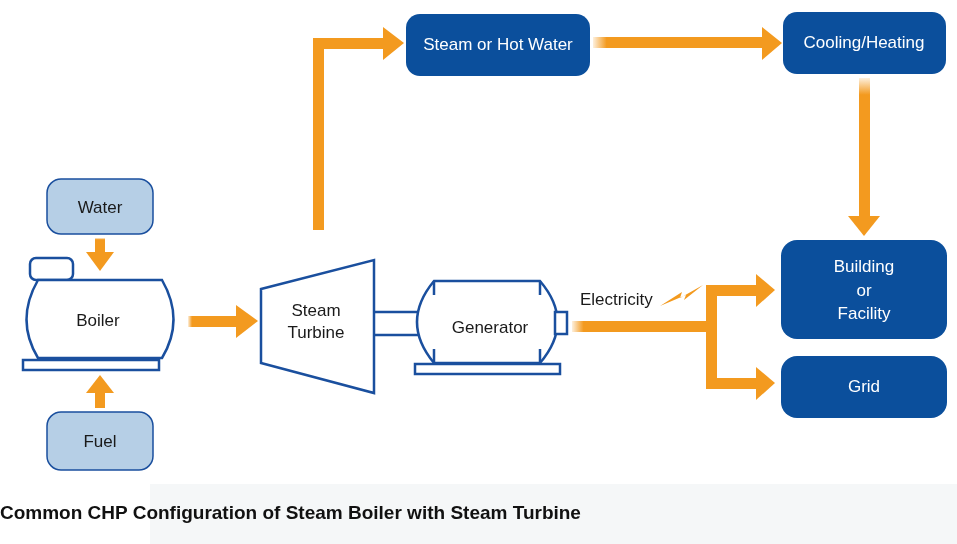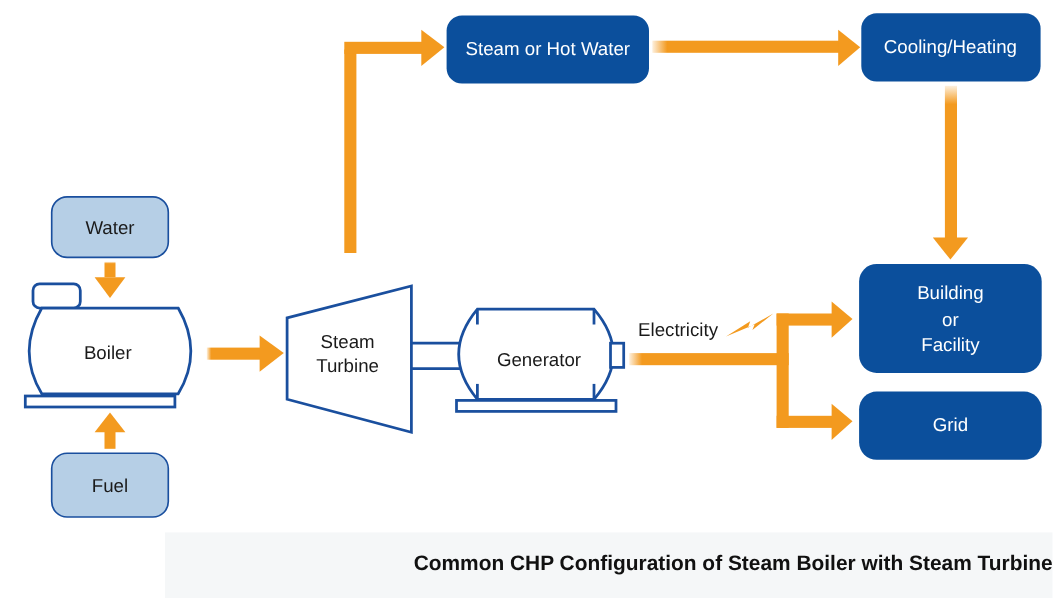--- a/index.html
+++ b/index.html
@@ -1,19 +1,19 @@
 <!DOCTYPE html>
 <html><head>
 <meta charset="utf-8">
 <style>
   html, body { margin:0; padding:0; background:#ffffff; }
   body { width:957px; height:544px; position:relative; overflow:hidden; font-family:"Liberation Sans", sans-serif; }
   svg { position:absolute; left:0; top:0; }
   .caption-band { position:absolute; left:150px; top:484px; width:807px; height:60px; background:#f5f7f8; }
-  .caption { position:absolute; left:0; top:502px; width:957px; text-align:right; font-family:"Liberation Sans", sans-serif; font-weight:bold; font-size:19px; color:#111; }
+  .caption { position:absolute; left:0; top:502px; width:957px; text-align:left; font-family:"Liberation Sans", sans-serif; font-weight:bold; font-size:19px; color:#111; }
   .lbl { font-family:"Liberation Sans", sans-serif; font-size:17px; }
   .lbl-dark { fill:#1a1a1a; }
   .lbl-light { fill:#ffffff; }
 </style>
 </head>
 <body>
 
 <div class="caption-band"></div>
 
 <svg width="957" height="544" viewBox="0 0 957 544">

